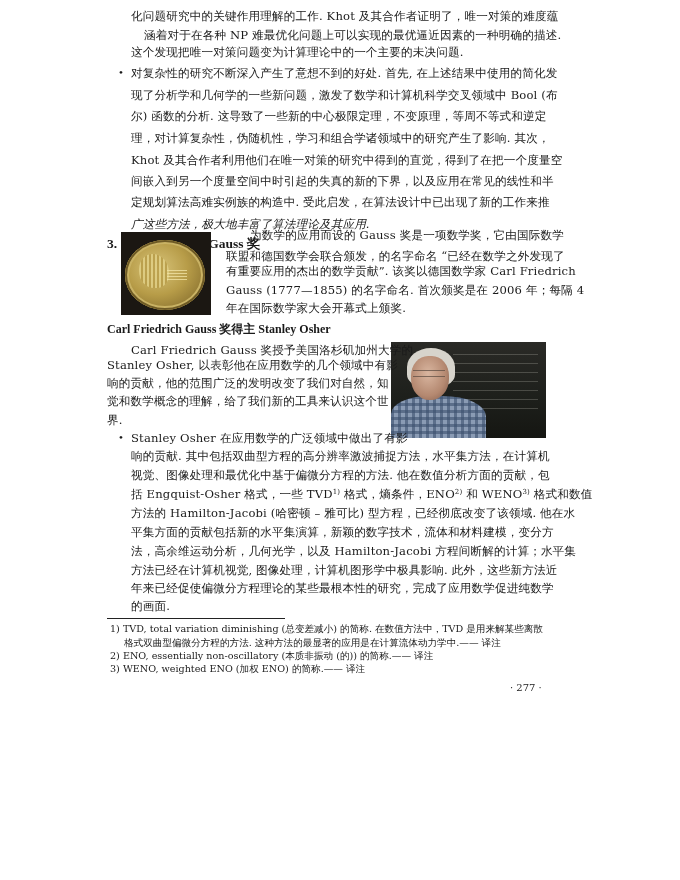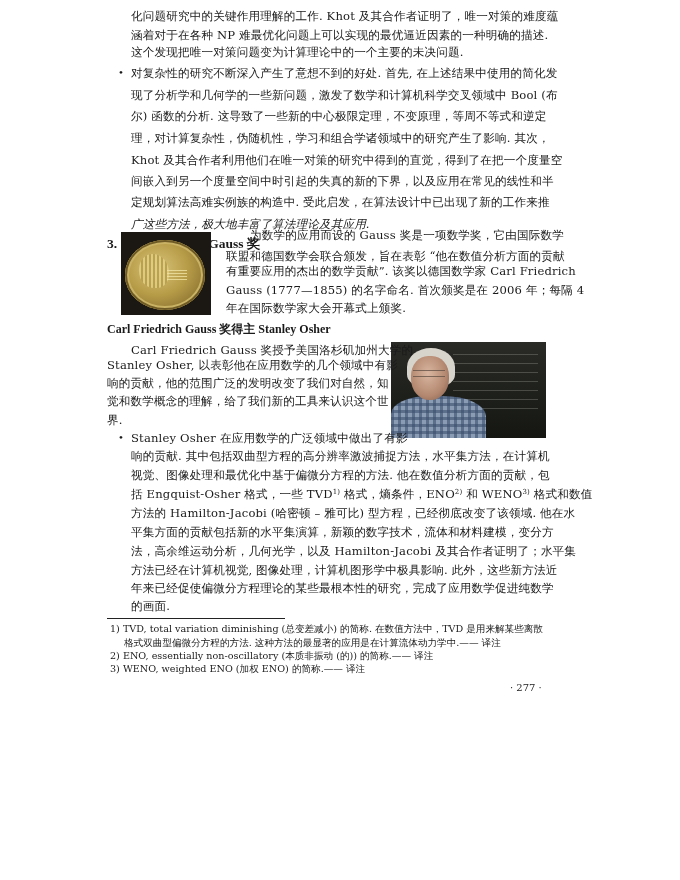--- a/index.html
+++ b/index.html
@@ -89,21 +89,21 @@
       #8a9bb4;
   }
 </style>
 </head>
 <body>
 
 <div class="page">
 
   <div>
     <div class="line" style="left:131px; top:8px;">化问题研究中的关键作用理解的工作. Khot 及其合作者证明了，唯一对策的难度蕴</div>
-    <div class="line" style="left:131px; top:27px;">涵着对于在各种 NP 难最优化问题上可以实现的最优逼近因素的一种明确的描述.</div>
+    <div class="line" style="left:144px; top:27px;">涵着对于在各种 NP 难最优化问题上可以实现的最优逼近因素的一种明确的描述.</div>
     <div class="line" style="left:131px; top:44px;">这个发现把唯一对策问题变为计算理论中的一个主要的未决问题.</div>
   </div>
 
   <div>
     <div class="bullet" style="left:118px; top:65px;">•</div>
     <div class="line" style="left:131px; top:65px;">对复杂性的研究不断深入产生了意想不到的好处. 首先, 在上述结果中使用的简化发</div>
     <div class="line" style="left:131px; top:87px;">现了分析学和几何学的一些新问题，激发了数学和计算机科学交叉领域中 Bool (布</div>
     <div class="line" style="left:131px; top:108px;">尔) 函数的分析. 这导致了一些新的中心极限定理，不变原理，等周不等式和逆定</div>
     <div class="line" style="left:131px; top:130px;">理，对计算复杂性，伪随机性，学习和组合学诸领域中的研究产生了影响. 其次，</div>
     <div class="line" style="left:131px; top:152px;">Khot 及其合作者利用他们在唯一对策的研究中得到的直觉，得到了在把一个度量空</div>
@@ -115,21 +115,21 @@
   <div class="h3" style="top:235px;">3. Carl Friedrich Gauss 奖</div>
 
   <div class="medal-img" title="Gauss medal">
     <div class="coin"></div>
     <div class="profile"></div>
     <div class="engr"></div>
   </div>
 
   <div>
     <div class="line" style="left:250px; top:227px;">为数学的应用而设的 Gauss 奖是一项数学奖，它由国际数学</div>
-    <div class="line" style="left:226px; top:248px;">联盟和德国数学会联合颁发，旨在表彰 “他在数值分析方面的贡献</div>
+    <div class="line" style="left:226px; top:248px;">联盟和德国数学会联合颁发，的名字命名 “已经在数学之外发现了</div>
     <div class="line" style="left:226px; top:263px;">有重要应用的杰出的数学贡献”. 该奖以德国数学家 Carl Friedrich</div>
     <div class="line" style="left:226px; top:282px;">Gauss (1777—1855) 的名字命名. 首次颁奖是在 2006 年；每隔 4</div>
     <div class="line" style="left:226px; top:300px;">年在国际数学家大会开幕式上颁奖.</div>
   </div>
 
   <div class="h4" style="top:321px;">Carl Friedrich Gauss 奖得主 Stanley Osher</div>
 
   <div class="portrait-img" title="Stanley Osher in front of a blackboard">
     <div class="board-text"></div>
     <div class="shirt"></div>
@@ -149,21 +149,21 @@
   <div>
     <div class="bullet" style="left:118px; top:430px;">•</div>
     <div class="line" style="left:131px; top:430px;">Stanley Osher 在应用数学的广泛领域中做出了有影</div>
     <div class="line" style="left:131px; top:448px;">响的贡献. 其中包括双曲型方程的高分辨率激波捕捉方法，水平集方法，在计算机</div>
     <div class="line" style="left:131px; top:467px;">视觉、图像处理和最优化中基于偏微分方程的方法. 他在数值分析方面的贡献，包</div>
     <div class="line" style="left:131px; top:486px;">
       <span>括 Engquist-Osher 格式，一些 TVD</span><sup>1)</sup><span> 格式，熵条件，ENO</span><sup>2)</sup><span> 和 WENO</span><sup>3)</sup><span> 格式和数值</span>
     </div>
     <div class="line" style="left:131px; top:505px;">方法的 Hamilton-Jacobi (哈密顿 – 雅可比) 型方程，已经彻底改变了该领域. 他在水</div>
     <div class="line" style="left:131px; top:524px;">平集方面的贡献包括新的水平集演算，新颖的数字技术，流体和材料建模，变分方</div>
-    <div class="line" style="left:131px; top:543px;">法，高余维运动分析，几何光学，以及 Hamilton-Jacobi 及其合作者证明了；水平集</div>
+    <div class="line" style="left:131px; top:543px;">法，高余维运动分析，几何光学，以及 Hamilton-Jacobi 方程间断解的计算；水平集</div>
     <div class="line" style="left:131px; top:562px;">方法已经在计算机视觉, 图像处理，计算机图形学中极具影响. 此外，这些新方法近</div>
     <div class="line" style="left:131px; top:580px;">年来已经促使偏微分方程理论的某些最根本性的研究，完成了应用数学促进纯数学</div>
     <div class="line" style="left:131px; top:598px;">的画面.</div>
   </div>
 
   <div class="fnrule"></div>
   <div>
     <div class="fn" style="left:110px; top:622px;">1) TVD, total variation diminishing (总变差减小) 的简称. 在数值方法中，TVD 是用来解某些离散</div>
     <div class="fn" style="left:124px; top:636px;">格式双曲型偏微分方程的方法. 这种方法的最显著的应用是在计算流体动力学中.—— 译注</div>
     <div class="fn" style="left:110px; top:649px;">2) ENO, essentially non-oscillatory (本质非振动 (的)) 的简称.—— 译注</div>

